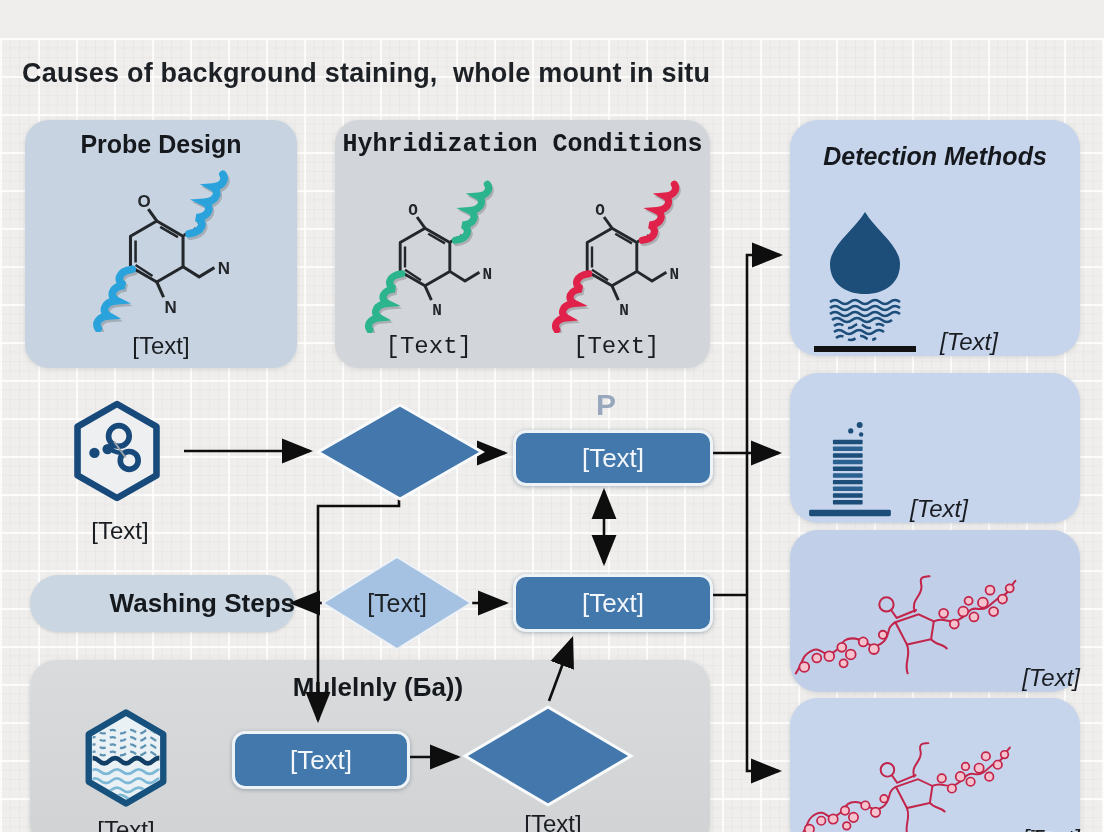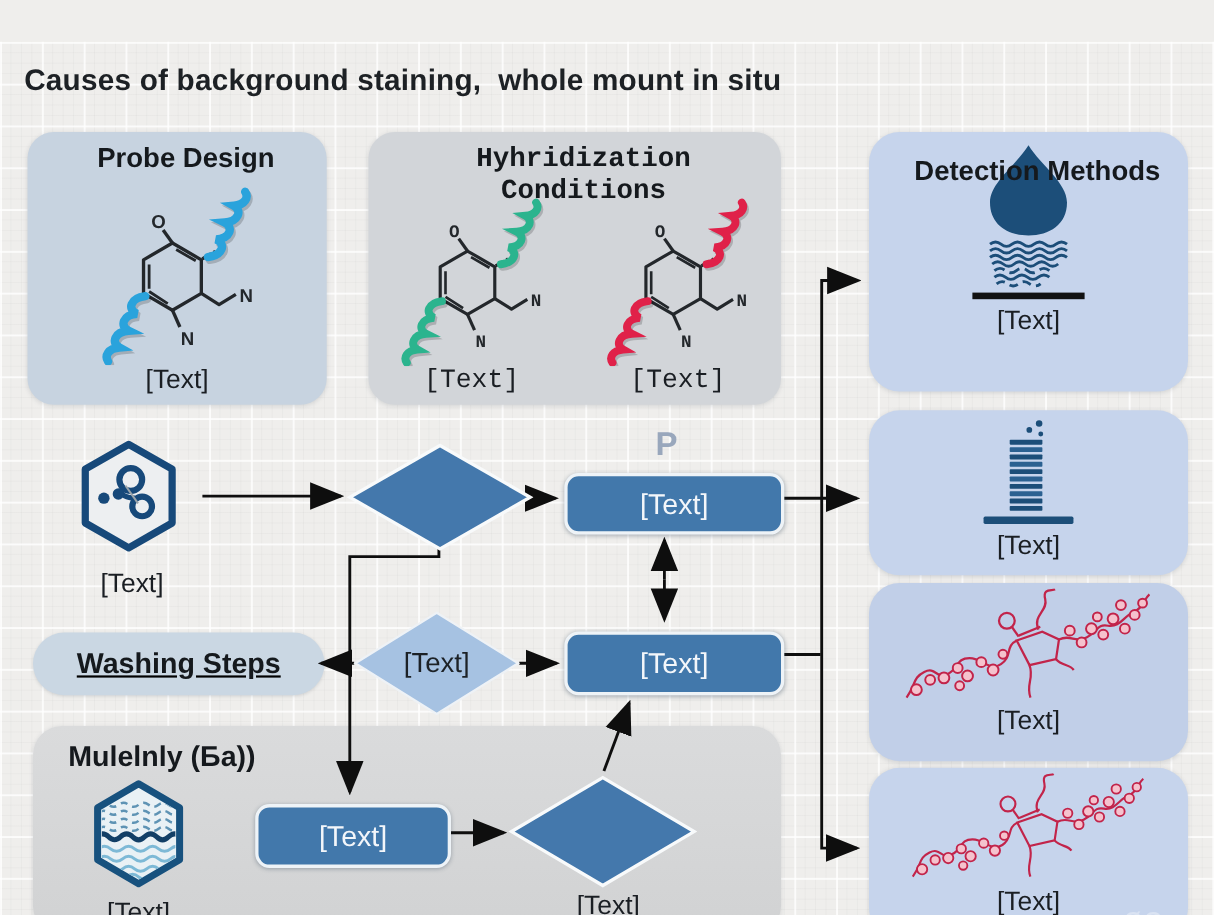--- a/index.html
+++ b/index.html
@@ -27,28 +27,27 @@
   .panel{position:absolute;border-radius:24px;box-shadow:0 1px 4px rgba(90,100,110,.18);}
   .panel-probe{left:25px;top:82px;width:272px;height:248px;background:#c7d3e0;}
   .panel-hybrid{left:335px;top:82px;width:375px;height:248px;background:#d2d5d9;font-family:Liberation Mono, monospace;}
   .panel-detect{left:790px;top:82px;width:290px;height:236px;background:#c6d4ec;border-radius:28px;}
   .panel-r2{left:790px;top:335px;width:290px;height:150px;background:#c6d4ec;border-radius:28px;}
   .panel-r3{left:790px;top:492px;width:290px;height:162px;background:#c1cfe8;border-radius:28px;}
   .panel-r4{left:790px;top:660px;width:290px;height:155px;background:#c6d4ec;border-radius:28px;}
   .panel-bottom{left:30px;top:622px;width:680px;height:190px;background:linear-gradient(#dadbdc,#d1d2d3);border-radius:26px;}
   .pill{
     position:absolute;left:30px;top:537px;width:265px;height:57px;background:#cad7e3;
-    border-radius:29px;display:flex;align-items:center;justify-content:center;
+    border-radius:29px;display:flex;align-items:center;justify-content:flex-end;
     box-shadow:0 1px 3px rgba(90,100,110,.2);
-    text-decoration:underline;
   }
   .heading{font-weight:700;color:#15191d;text-align:center;}
   .h-25{font-size:25px;}
   .h-26{font-size:26px;}
-  .panel .heading{position:absolute;top:10px;left:0;right:0;padding-left:16px;}
+  .panel .heading{position:absolute;top:10px;left:0;right:0;}
   .caption{font-size:24px;color:#1a1e23;text-align:center;}
   .mol-row{position:absolute;top:36px;left:0;right:0;bottom:8px;display:flex;justify-content:space-around;align-items:flex-end;}
   .mol-col{display:flex;flex-direction:column;align-items:center;}
   .abs-caption{position:absolute;text-align:center;}
   .node{
     position:absolute;z-index:10;background:#4278ab;border:3px solid #eef3f7;border-radius:13px;
     display:flex;align-items:center;justify-content:center;color:#f3f6fa;font-size:26px;
     box-shadow:0 1px 4px rgba(40,60,80,.35);
   }
   .diamond{position:absolute;z-index:10;}
@@ -56,21 +55,21 @@
     position:absolute;inset:0;display:flex;align-items:center;justify-content:center;
     font-size:25px;color:#1c2126;z-index:11;
   }
   .p-letter{position:absolute;left:596px;top:350px;font-size:30px;font-weight:600;color:#99a7bc;z-index:9;}
   .connectors{position:absolute;left:0;top:0;z-index:5;pointer-events:none;}
   .icon-block{position:absolute;z-index:10;}
   .watermark{
     position:absolute;left:1022px;top:788px;font-size:21px;font-weight:700;
     color:rgba(255,255,255,.35);z-index:12;letter-spacing:2px;
   }
-  .detect-col{position:absolute;inset:0;display:flex;flex-direction:column;align-items:center;}
+  .detect-col{position:absolute;inset:0;display:flex;align-items:flex-end;font-style:italic;}
 </style>
 </head>
 <body>
 
 <svg width="0" height="0" style="position:absolute" aria-hidden="true">
   <defs>
     <marker id="ah" viewBox="0 0 10 8" markerWidth="12" markerHeight="10" refX="9" refY="4" orient="auto-start-reverse">
       <path d="M0,0 L10,4 L0,8 Z" fill="#0e0e0e"></path>
     </marker>
 
@@ -225,21 +224,21 @@
         </svg>
       <div class="caption" style="margin-top:-8px">[Text]</div>
     </div>
   </div>
 
   <div class="pill">
     <div class="heading h-26">Washing Steps</div>
   </div>
 
   <div class="panel panel-bottom">
-    <div class="heading h-26" style="position:absolute;left:16px;top:12px;text-align:left;">Mulelnly (Ба))</div>
+    <div class="heading h-26" style="position:absolute;left:16px;top:12px;text-align:center;">Mulelnly (Ба))</div>
     <svg width="92" height="100" viewBox="0 0 100 110" style="position:absolute;left:50px;top:48px;">
       <defs>
           <clipPath id="hexclip">
             <path d="M50,9 L87,31 L87,79 L50,101 L13,79 L13,31 Z"></path>
           </clipPath>
         </defs>
       <path d="M50,5 L91,29 L91,81 L50,105 L9,81 L9,29 Z" fill="#e9f1f5" stroke="#17517e" stroke-width="7" stroke-linejoin="round"></path>
       <g clip-path="url(#hexclip)" fill="none">
         <g stroke="#5e93b4" stroke-width="2.5" stroke-dasharray="7,5">
           <path d="M10,26 q5,-4 10,0 t10,0 t10,0 t10,0 t10,0 t10,0 t10,0 t10,0"></path>

